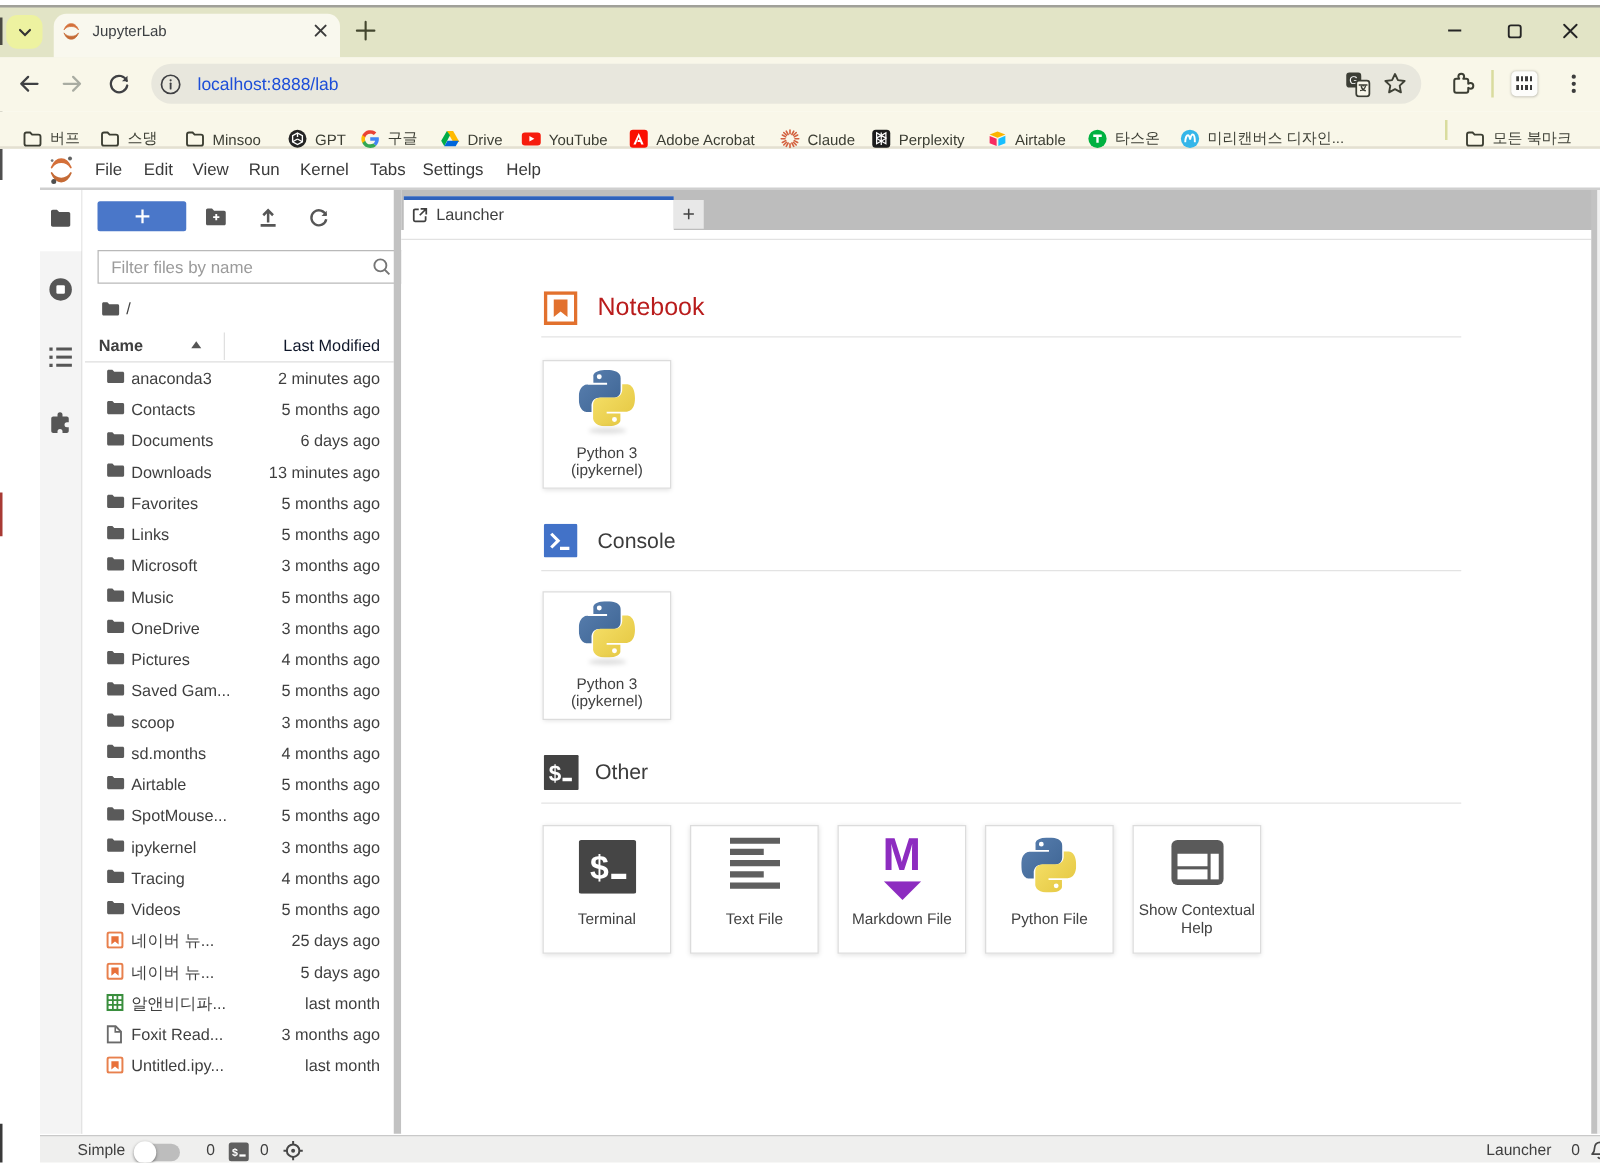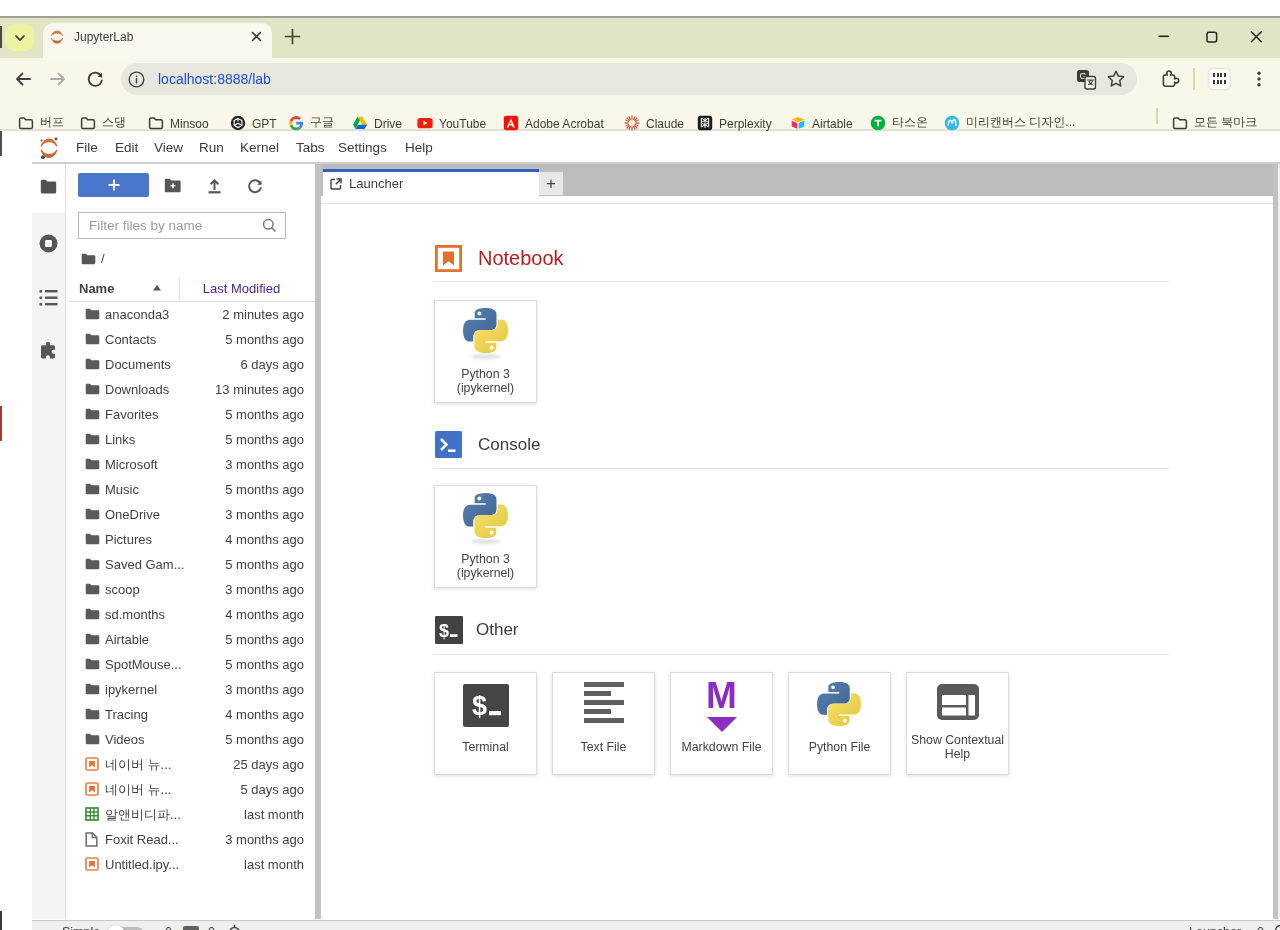--- a/index.html
+++ b/index.html
@@ -1,37 +1,37 @@
 <!DOCTYPE html>
 <html><head>
 <meta charset="utf-8">
 <style>
 html,body{margin:0;padding:0;}
 body{font-family:"Liberation Sans",sans-serif;width:1280px;height:930px;overflow:hidden;position:relative;background:#fff;}
 .abs{position:absolute;}
-#stage{position:absolute;left:0;top:16px;width:1280px;height:707px;}
+#stage{position:absolute;left:0;top:4px;width:1280px;height:707px;}
 
 #tabstrip{left:0;top:0;width:1280px;height:42px;background:#e2e4c6;border-top:2px solid #a0a099;box-sizing:border-box;}
 #chevbtn{left:5px;top:8px;width:29px;height:27px;background:#edf2a0;border-radius:9px;display:flex;align-items:center;justify-content:center;}
 #tab{left:43px;top:7px;width:229px;height:35px;background:#f9f8ee;border-radius:10px 10px 0 0;}
 #tabtitle{left:74px;top:14px;font-size:12px;color:#3d4043;}
 #toolbar{left:0;top:42px;width:1280px;height:43px;background:#f9f7e9;}
 #pill{left:121px;top:47px;width:1016px;height:32px;border-radius:16px;background:#e8e7dd;}
 #urltext{left:158px;top:42px;height:43px;line-height:43px;font-size:14px;color:#1d4ed8;}
 #bmbar{left:0;top:85px;width:1280px;height:30px;background:#f9f7e9;border-bottom:2px solid #e3e0d1;box-sizing:border-box;}
 .bm{position:absolute;top:0;height:30px;display:flex;align-items:flex-end;gap:6px;font-size:12px;color:#3c3e34;white-space:nowrap;}
 
 #jl{left:0;top:117px;width:1280px;height:813px;background:#fff;margin-left:32px;}
 #menubar{left:0;top:0;width:1280px;height:29px;background:#fff;border-bottom:2px solid #cfcfcf;}
 .mi{position:absolute;top:0;height:29px;line-height:29px;font-size:13.5px;color:#3a3a3a;}
 #lstrip{left:0;top:31px;width:33px;height:755px;background:#f4f4f4;border-right:1px solid #ddd;}
 #lstriptop{left:0;top:31px;width:33px;height:49px;background:#fff;}
 #fpanel{left:34px;top:31px;width:249px;height:755px;background:#fff;}
 #newbtn{left:46px;top:40px;width:71px;height:24px;background:#4a77c9;border-radius:2px;color:#fff;display:flex;align-items:center;justify-content:center;}
-#searchbox{left:46px;top:79px;width:206px;height:25px;border:1px solid #b9b9b9;background:#fff;}
+#searchbox{left:46px;top:79px;width:206px;height:25px;border:1px solid #b9b9b9;background:#fff;padding-left:36px;}
 #searchbox span{position:absolute;left:10px;top:0;height:25px;line-height:26px;font-size:13.5px;color:#9b9b9b;}
 .frow{position:absolute;left:46px;width:226px;height:25px;}
 .frow .fi{position:absolute;left:7px;top:5px;}
 .frow .fn{position:absolute;left:27px;top:0;height:25px;line-height:25px;font-size:13px;color:#3f3f3f;}
 .frow .fd{position:absolute;right:0;top:0;height:25px;line-height:25px;font-size:13px;color:#3f3f3f;}
 #spacer{left:283px;top:31px;width:6px;height:755px;background:#c2c2c2;}
 #launcher{left:289px;top:31px;width:953px;height:755px;background:#fff;}
 #ltabbar{left:289px;top:31px;width:953px;height:32px;background:#bdbdbd;}
 #ltab{left:291px;top:36px;width:216px;height:27px;background:#fff;border-top:3px solid #2e62bc;}
 #lplus{left:507px;top:39px;width:24px;height:23px;background:#e8e8e8;color:#444;display:flex;align-items:center;justify-content:center;font-size:17px;}
@@ -309,21 +309,21 @@
       </div>
       <svg class="abs" style="left:49px;top:120px" width="15" height="13" viewBox="0 0 15 13">
           <path d="M.7 1.9C.7 1.2 1.2.7 1.9.7h3l1.5 1.6h6.7c.7 0 1.2.5 1.2 1.2v6.6c0 .7-.5 1.2-1.2 1.2H1.9c-.7 0-1.2-.5-1.2-1.2z" fill="#565656"></path>
         </svg>
       <div class="abs" style="left:69px;top:113px;height:25px;line-height:25px;font-size:13px;color:#424242">/</div>
       <div class="abs" style="left:47px;top:145px;height:22px;line-height:22px;font-size:13px;font-weight:bold;color:#3f3f3f">Name</div>
       <svg class="abs" style="left:120px;top:151px" width="10" height="8" viewBox="0 0 10 8">
           <path d="M5 1 9 6.5H1z" fill="#555"></path>
         </svg>
       <div class="abs" style="left:147px;top:145px;width:1px;height:22px;background:#e0e0e0"></div>
-      <div class="abs" style="left:147px;top:145px;width:125px;height:22px;line-height:22px;font-size:13px;color:#4c1d95;text-align:center">Last Modified</div>
+      <div class="abs" style="left:147px;top:145px;width:125px;height:22px;line-height:22px;font-size:13px;color:#0f172a;text-align:right">Last Modified</div>
       <div class="abs" style="left:36px;top:167.5px;width:247px;height:1px;background:#dedede"></div>
       <div class="frow" style="top:169px">
           <span class="fi"><svg width="15" height="13" viewBox="0 0 15 13">
               <path d="M.7 1.9C.7 1.2 1.2.7 1.9.7h3l1.5 1.6h6.7c.7 0 1.2.5 1.2 1.2v6.6c0 .7-.5 1.2-1.2 1.2H1.9c-.7 0-1.2-.5-1.2-1.2z" fill="#5a5a5a"></path>
             </svg></span>
           <span class="fn">anaconda3</span>
           <span class="fd">2 minutes ago</span>
         </div>
       <div class="frow" style="top:194px">
           <span class="fi"><svg width="15" height="13" viewBox="0 0 15 13">

